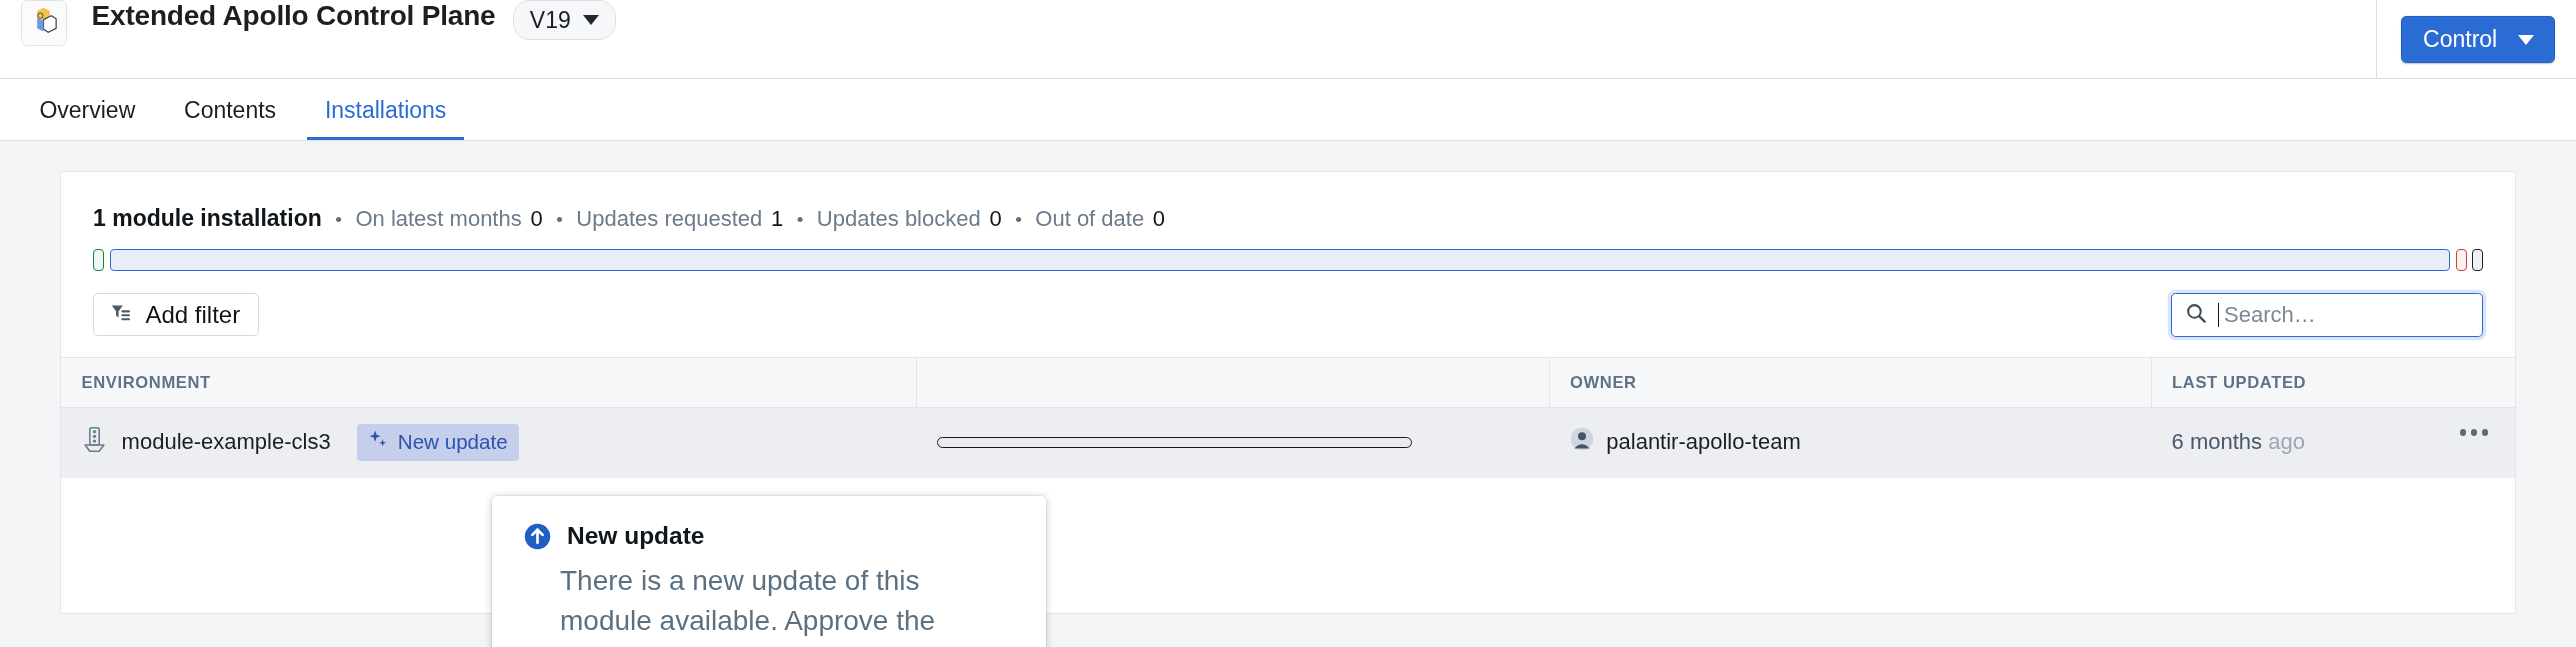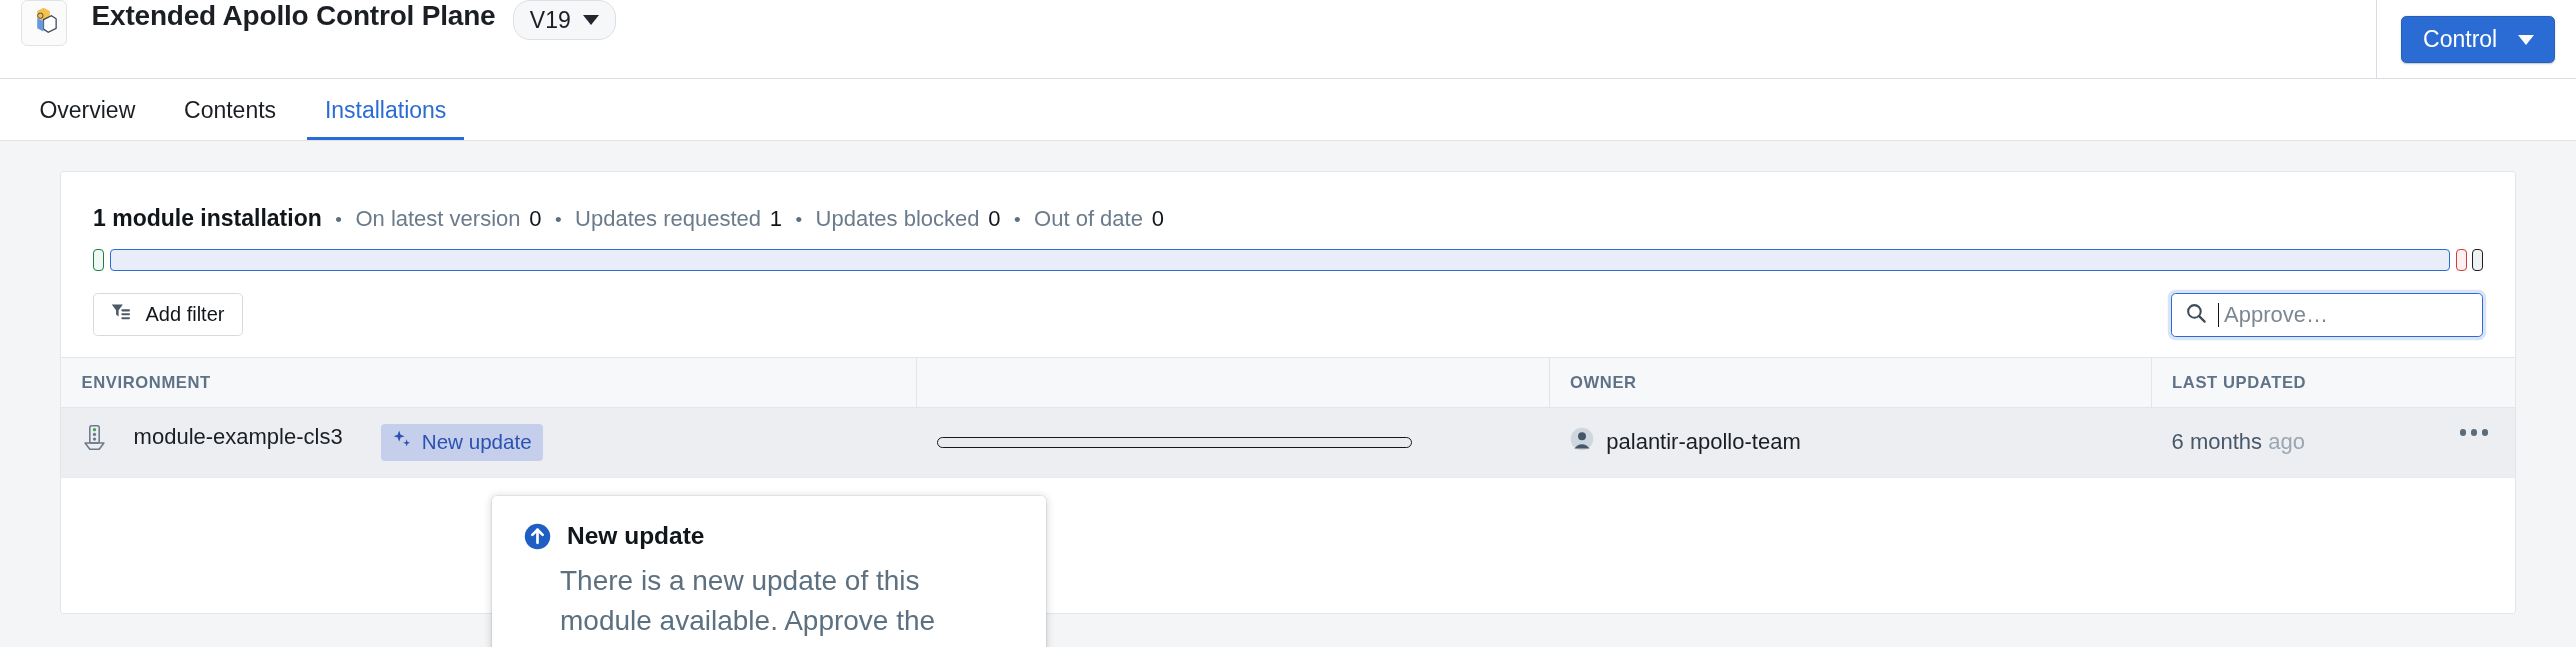--- a/index.html
+++ b/index.html
@@ -167,21 +167,21 @@
   }
   .add-filter-btn {
     height: 43px;
     border: 0.8px solid #d6dae0;
     border-radius: 4.7px;
     background: #ffffff;
     display: flex;
     align-items: center;
     gap: 13.5px;
     padding: 0 17.4px;
-    font-size: 20px;
+    font-size: 24px;
     color: #10161a;
   }
   .search-box {
     margin-left: auto;
     width: 312px;
     height: 44px;
     border: 1.6px solid #2b6cd4;
     border-radius: 4.7px;
     background: #ffffff;
     display: flex;
@@ -217,21 +217,21 @@
   .tbl thead th:last-child { border-right: none; }
   .tbl tbody td {
     border-bottom: 0.8px solid #e8eaed;
     padding: 0 0 0 20.6px;
     height: 70px;
     vertical-align: middle;
     font-size: 22px;
     color: #1b1f24;
   }
   .row-hover td { background: #eceef1; }
-  .cell-flex { display: flex; gap: 27px; }
+  .cell-flex { display: flex; align-items: center; gap: 15px; }
 
   .env-name { color: #1b1f24; font-size: 22px; white-space: nowrap; }
   .new-update-badge {
     background: #c5cfeb;
     border-radius: 4px;
     display: flex;
     align-items: center;
     gap: 9.5px;
     padding: 5.5px 11px;
     color: #2b52b0;
@@ -333,21 +333,21 @@
   <div class="tab">Contents</div>
   <div class="tab active">Installations</div>
 </div>
 
 <div class="page">
   <div class="card">
 
     <div class="summary-row">
       <span class="summary-main">1 module installation</span>
       <span class="sep-dot">•</span>
-      <span class="stat-label">On latest version</span>
+      <span class="stat-label">On latest months</span>
       <span class="stat-value">0</span>
       <span class="sep-dot">•</span>
       <span class="stat-label">Updates requested</span>
       <span class="stat-value">1</span>
       <span class="sep-dot">•</span>
       <span class="stat-label">Updates blocked</span>
       <span class="stat-value">0</span>
       <span class="sep-dot">•</span>
       <span class="stat-label">Out of date</span>
       <span class="stat-value">0</span>
@@ -373,21 +373,21 @@
         <span>Add filter</span>
       </div>
       <div class="search-box">
         <span>
           <svg width="22" height="22" viewBox="0 0 28 28">
             <circle cx="12" cy="12" r="8" fill="none" stroke="#3d4a57" stroke-width="2.6"></circle>
             <line x1="18" y1="18" x2="25" y2="25" stroke="#3d4a57" stroke-width="2.8" stroke-linecap="round"></line>
           </svg>
         </span>
         <span class="search-cursor"></span>
-        <span class="search-ph">Approve…</span>
+        <span class="search-ph">Search…</span>
       </div>
     </div>
 
     <table class="tbl">
       <colgroup>
         <col style="width:855px">
         <col style="width:633px">
         <col style="width:602px">
         <col style="width:auto">
       </colgroup>

